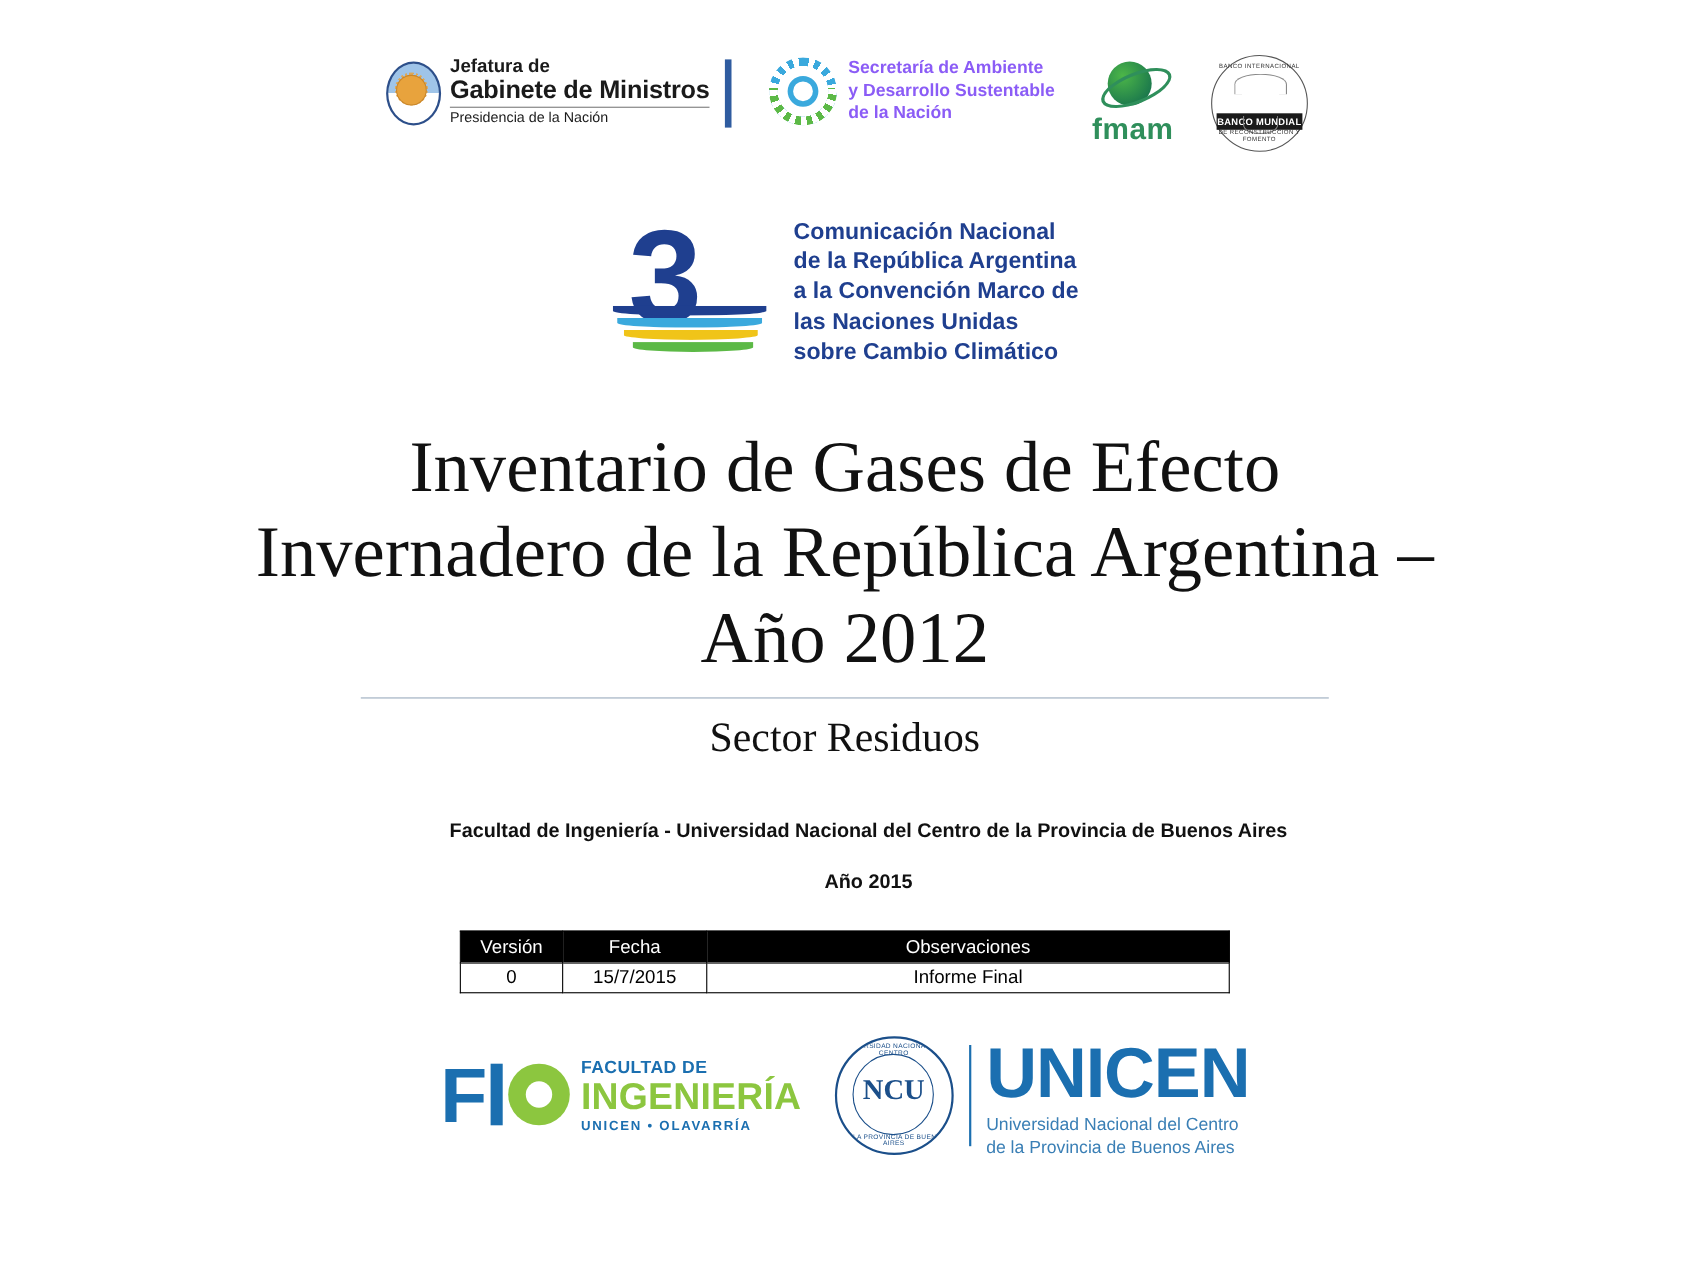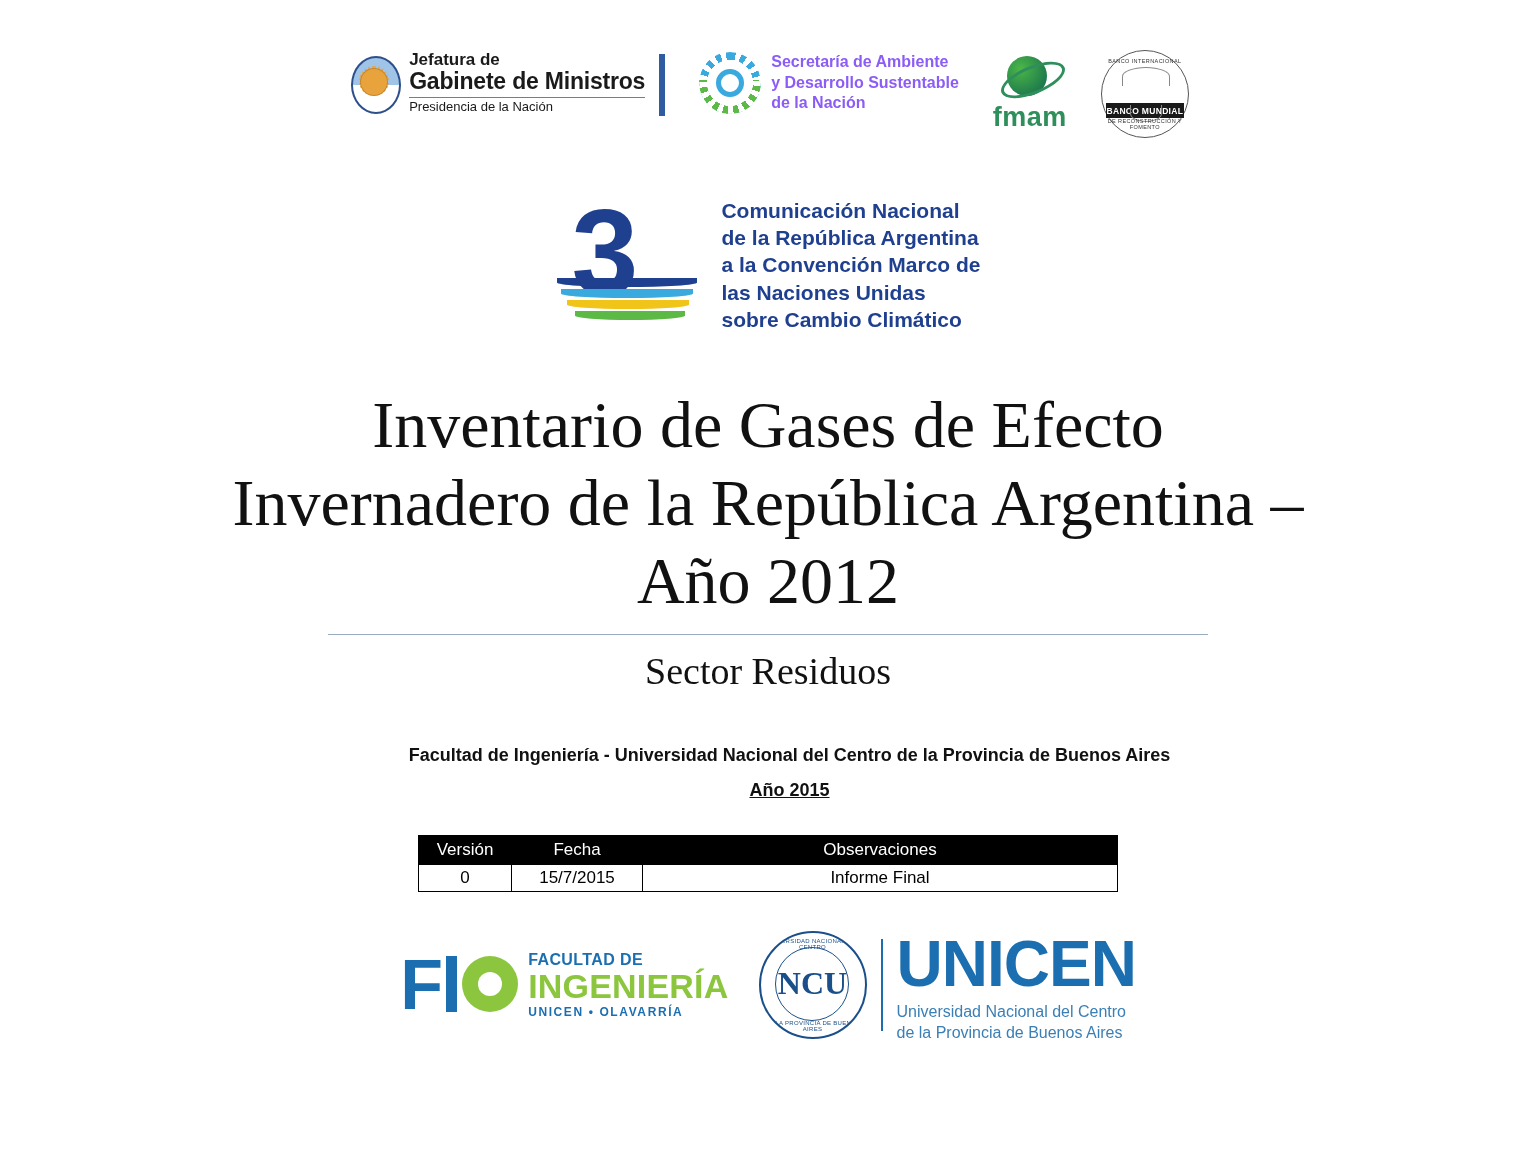--- a/index.html
+++ b/index.html
@@ -283,22 +283,21 @@
   .affiliation {
     text-align: center;
     font-size: 18px;
     font-weight: bold;
     margin-top: 52px;
     color: #111;
     padding-left: 43px;
   }
   .affiliation .year {
     display: block;
-    margin-top: 14px;
-    text-decoration: underline;
+    margin-top: 25px;
   }
 
   
   .version-table {
     border-collapse: collapse;
     margin: 34px auto 0;
     width: 700px;
     font-size: 17px;
   }
   .version-table th {
@@ -387,21 +386,21 @@
     position: absolute;
     left: 14px; top: 14px;
     width: 72px; height: 72px;
     border-radius: 50%;
     border: 1px solid #1b4f8a;
   }
   .unicen-seal .mono {
     position: absolute;
     left: 0; right: 0; top: 32px;
     text-align: center;
-    font-size: 32px;
+    font-size: 26px;
     font-weight: bold;
     color: #1b4f8a;
     font-family: "Liberation Serif", serif;
   }
   .unicen-seal .ring-text-top,
   .unicen-seal .ring-text-bottom {
     position: absolute;
     left: 0; right: 0;
     text-align: center;
     font-size: 6px;

